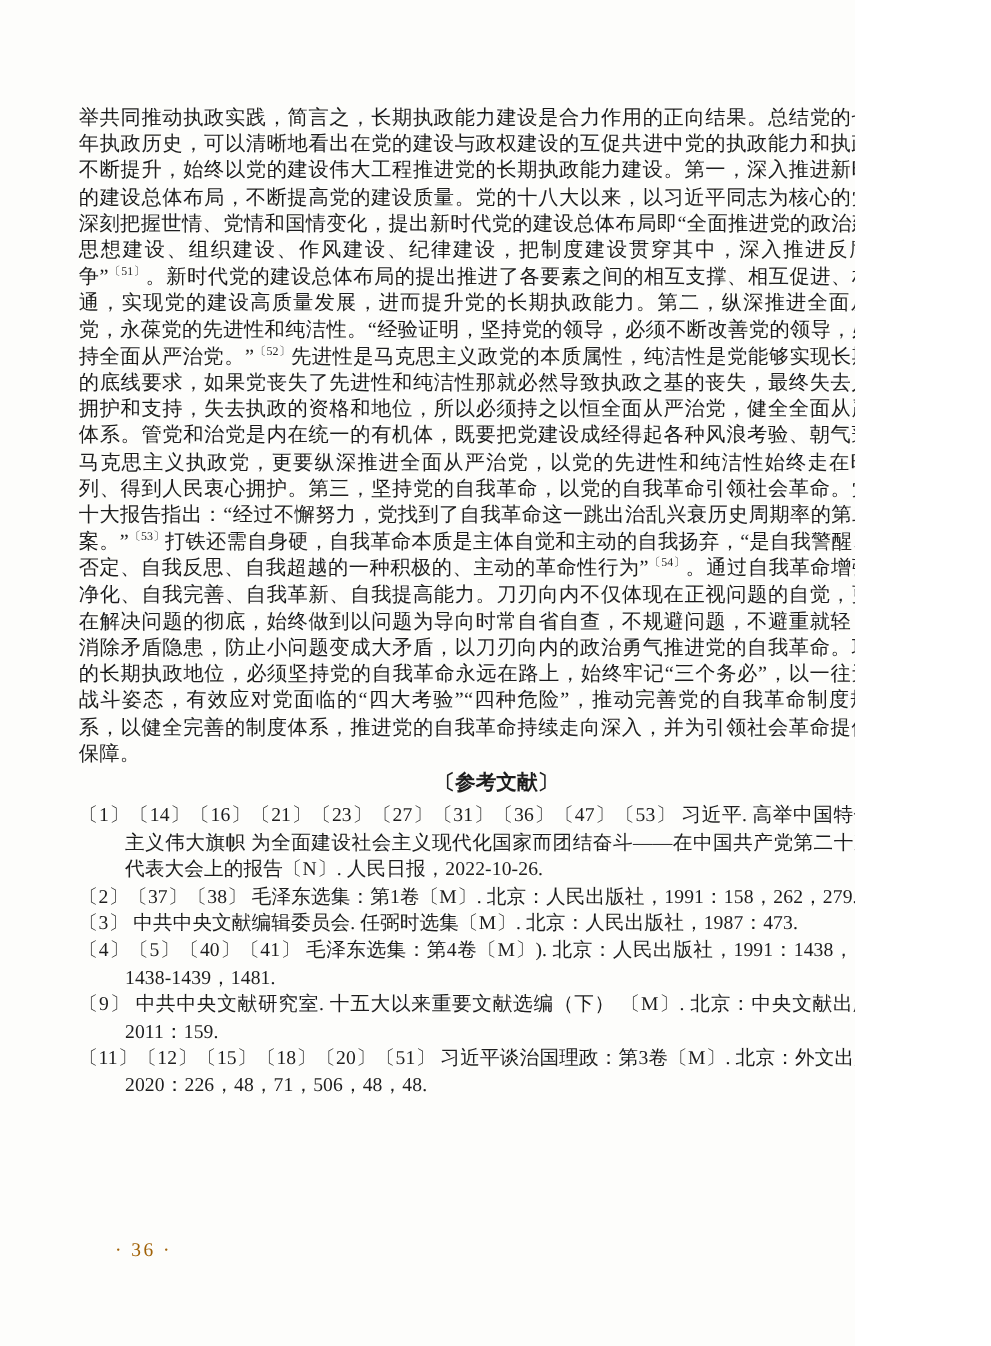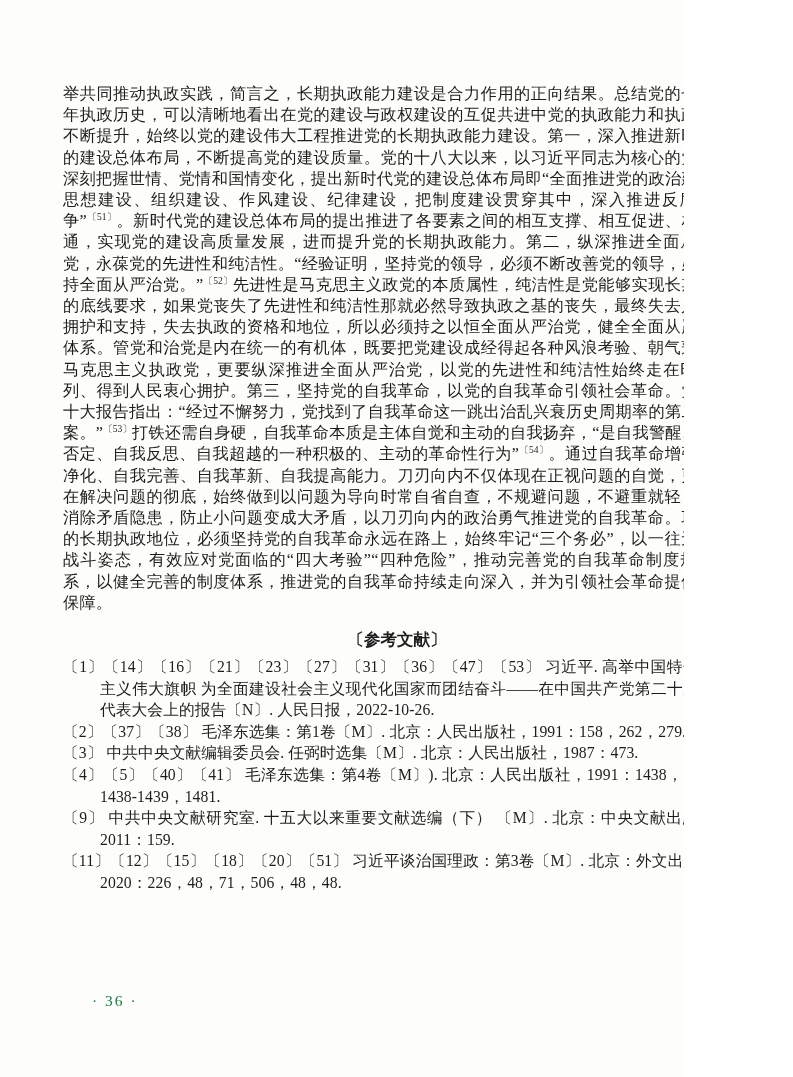--- a/index.html
+++ b/index.html
@@ -25,42 +25,42 @@
     text-align: justify;
     letter-spacing: 0.2px;
   }
   .body-text sup.ref-sup {
     font-size: 9.5px;
     line-height: 0;
     letter-spacing: 0;
     vertical-align: super;
   }
   .ref-heading {
-    margin-top: 14px;
+    margin-top: 0;
     text-align: center;
     font-weight: bold;
     font-size: 16.5px;
     line-height: 24px;
   }
   .ref-list { margin-top: 4px; }
   .ref-item {
     font-size: 15.7px;
     line-height: 21.6px;
     text-align: justify;
     letter-spacing: 0.1px;
     padding-left: 37px;
     text-indent: -37px;
   }
   .page-number {
     position: absolute;
     left: 92px;
     top: 992px;
     font-size: 15.5px;
     letter-spacing: 2px;
-    color: #15803d;
+    color: #a16207;
   }
 </style>
 </head>
 <body>
 
 <div class="page">
   <div class="content">
     <div class="body-text"><span>举共同推动执政实践，简言之，长期执政能力建设是合力作用的正向结果。总结党的七十多年执政历史，可以清晰地看出在党的建设与政权建设的互促共进中党的执政能力和执政水平不断提升，始终以党的建设伟大工程推进党的长期执政能力建设。第一，深入推进新时代党的建设总体布局，不断提高党的建设质量。党的十八大以来，以习近平同志为核心的党中央深刻把握世情、党情和国情变化，提出新时代党的建设总体布局即“全面推进党的政治建设、思想建设、组织建设、作风建设、纪律建设，把制度建设贯穿其中，深入推进反腐败斗争”</span><sup class="ref-sup">〔51〕</sup><span>。新时代党的建设总体布局的提出推进了各要素之间的相互支撑、相互促进、相互贯通，实现党的建设高质量发展，进而提升党的长期执政能力。第二，纵深推进全面从严治党，永葆党的先进性和纯洁性。“经验证明，坚持党的领导，必须不断改善党的领导，必须坚持全面从严治党。”</span><sup class="ref-sup">〔52〕</sup><span>先进性是马克思主义政党的本质属性，纯洁性是党能够实现长期执政的底线要求，如果党丧失了先进性和纯洁性那就必然导致执政之基的丧失，最终失去人民的拥护和支持，失去执政的资格和地位，所以必须持之以恒全面从严治党，健全全面从严治党体系。管党和治党是内在统一的有机体，既要把党建设成经得起各种风浪考验、朝气蓬勃的马克思主义执政党，更要纵深推进全面从严治党，以党的先进性和纯洁性始终走在时代前列、得到人民衷心拥护。第三，坚持党的自我革命，以党的自我革命引领社会革命。党的二十大报告指出：“经过不懈努力，党找到了自我革命这一跳出治乱兴衰历史周期率的第二个答案。”</span><sup class="ref-sup">〔53〕</sup><span>打铁还需自身硬，自我革命本质是主体自觉和主动的自我扬弃，“是自我警醒、自我否定、自我反思、自我超越的一种积极的、主动的革命性行为”</span><sup class="ref-sup">〔54〕</sup><span>。通过自我革命增强自我净化、自我完善、自我革新、自我提高能力。刀刃向内不仅体现在正视问题的自觉，更体现在解决问题的彻底，始终做到以问题为导向时常自省自查，不规避问题，不避重就轻，及时消除矛盾隐患，防止小问题变成大矛盾，以刀刃向内的政治勇气推进党的自我革命。巩固党的长期执政地位，必须坚持党的自我革命永远在路上，始终牢记“三个务必”，以一往无前的战斗姿态，有效应对党面临的“四大考验”“四种危险”，推动完善党的自我革命制度规范体系，以健全完善的制度体系，推进党的自我革命持续走向深入，并为引领社会革命提供制度保障。</span></div>
     <div class="ref-section">
       <div class="ref-heading">〔参考文献〕</div>

